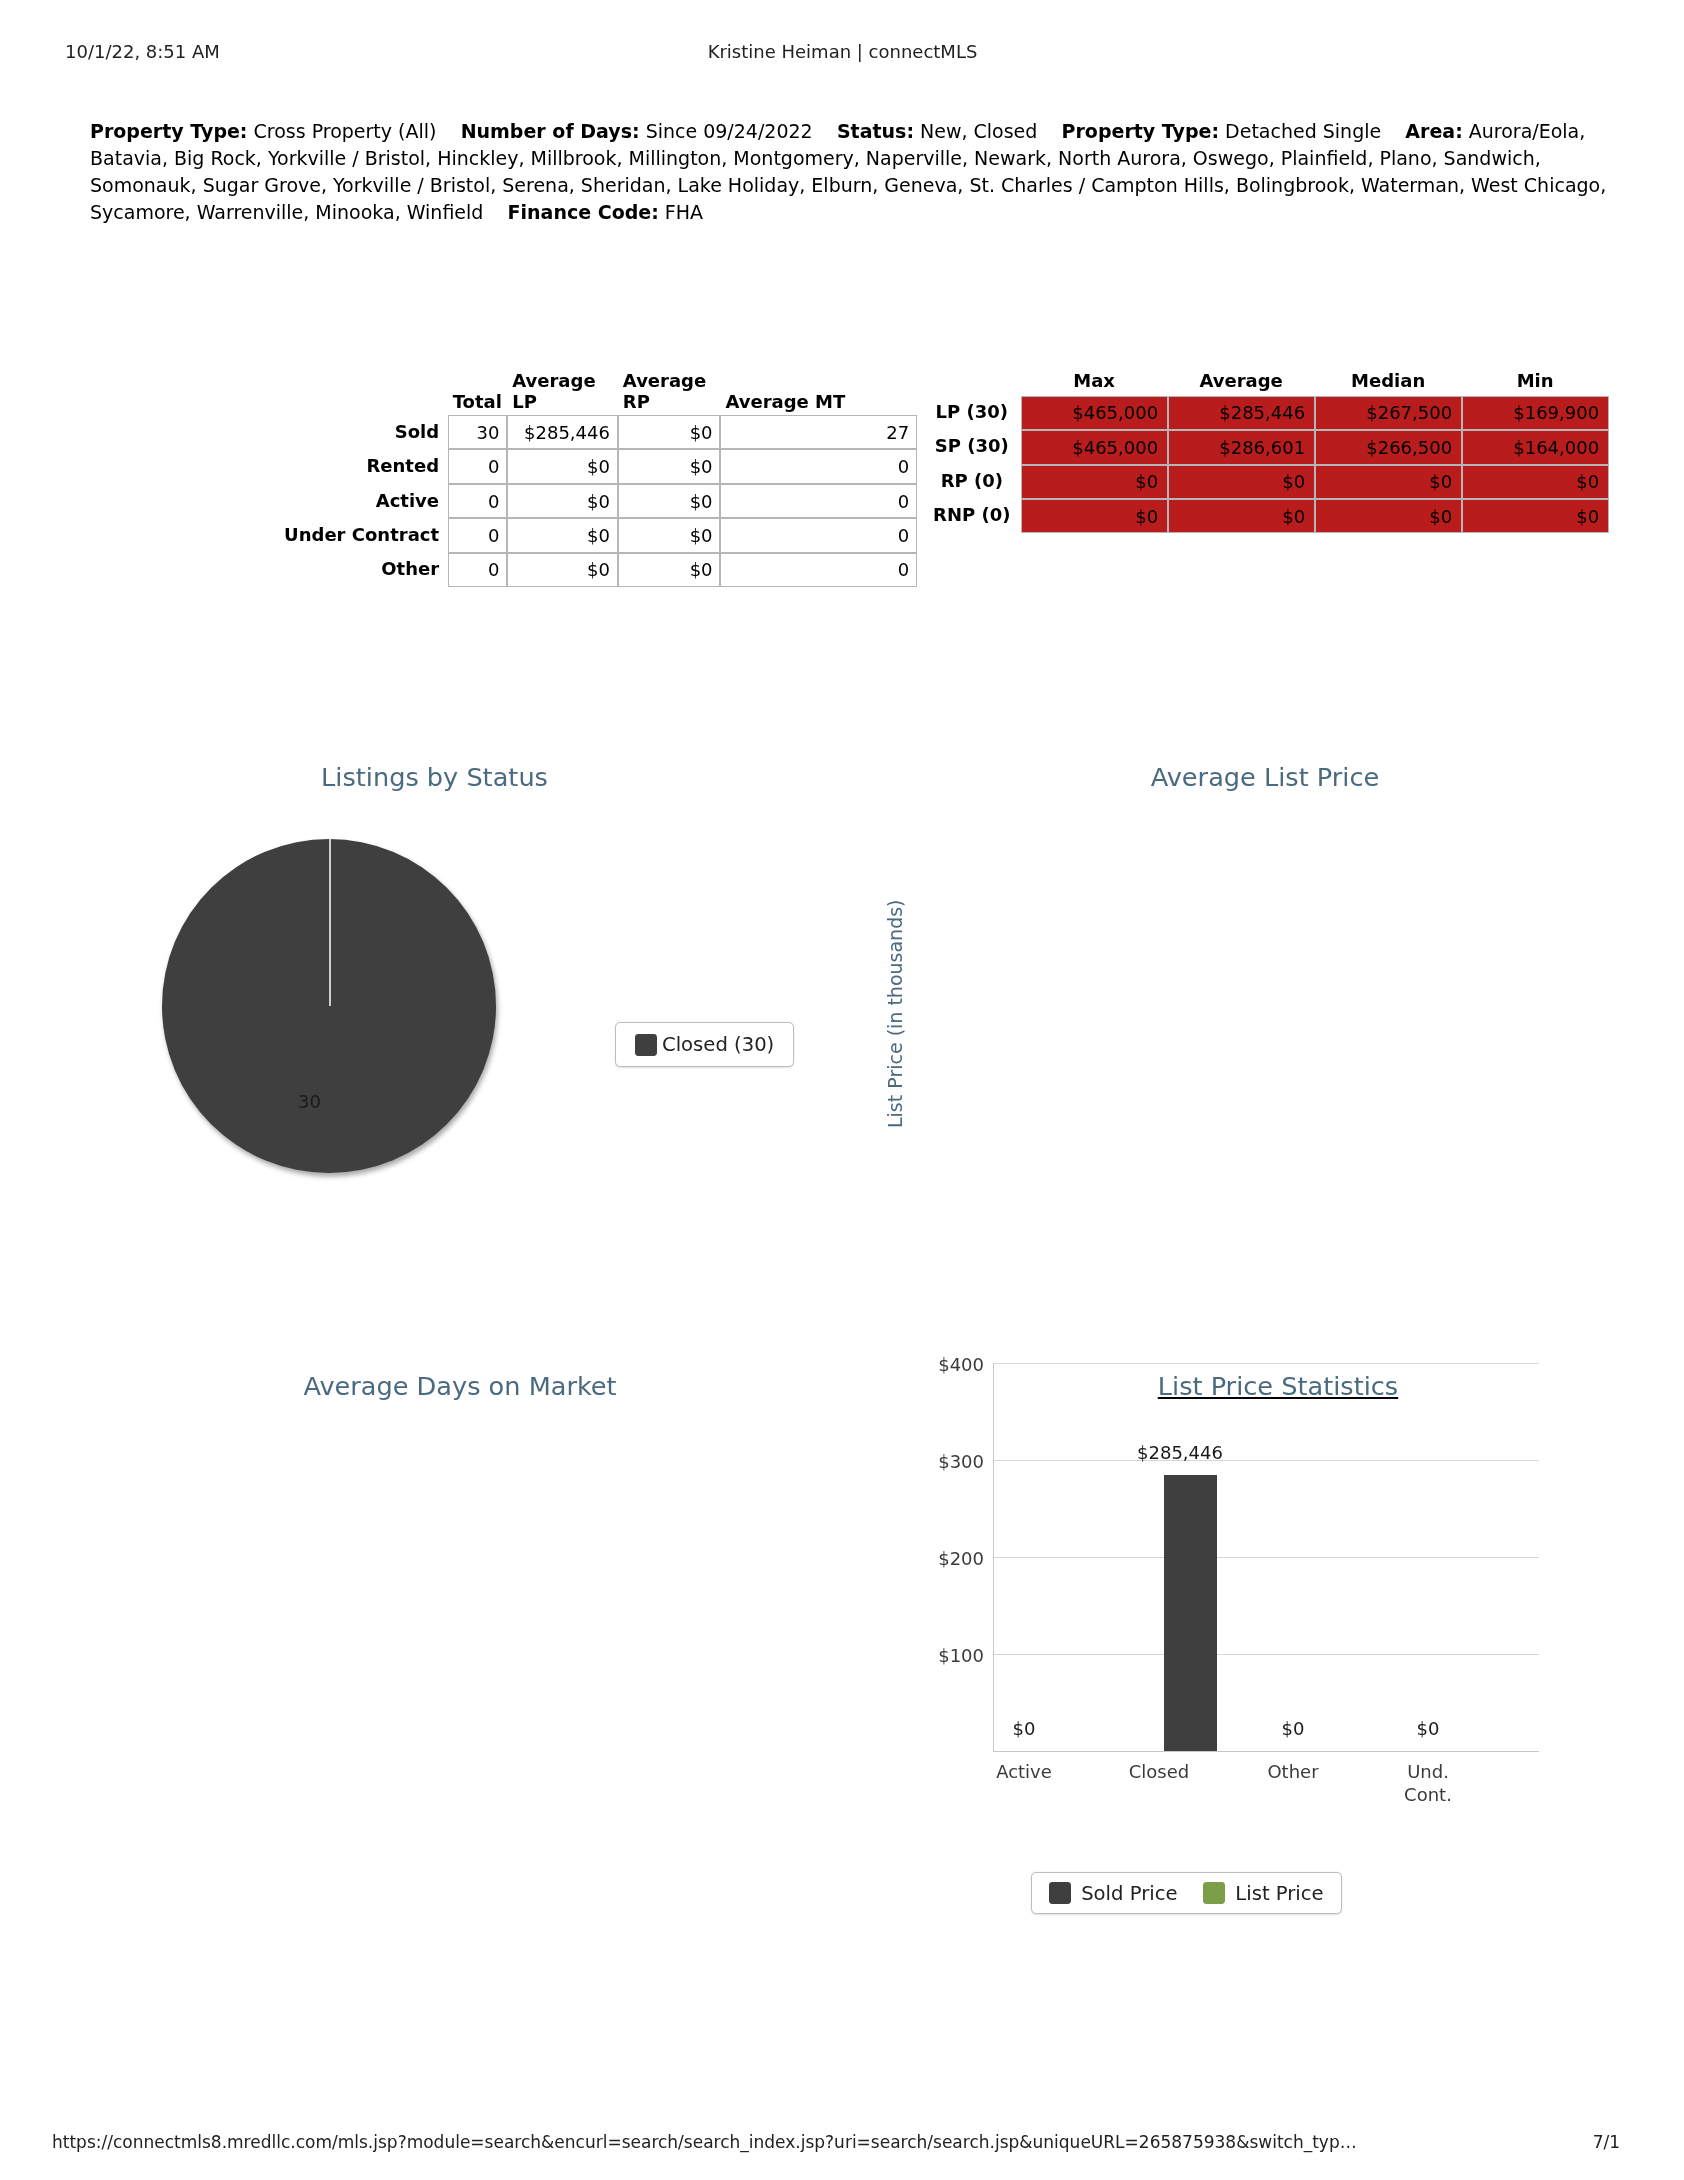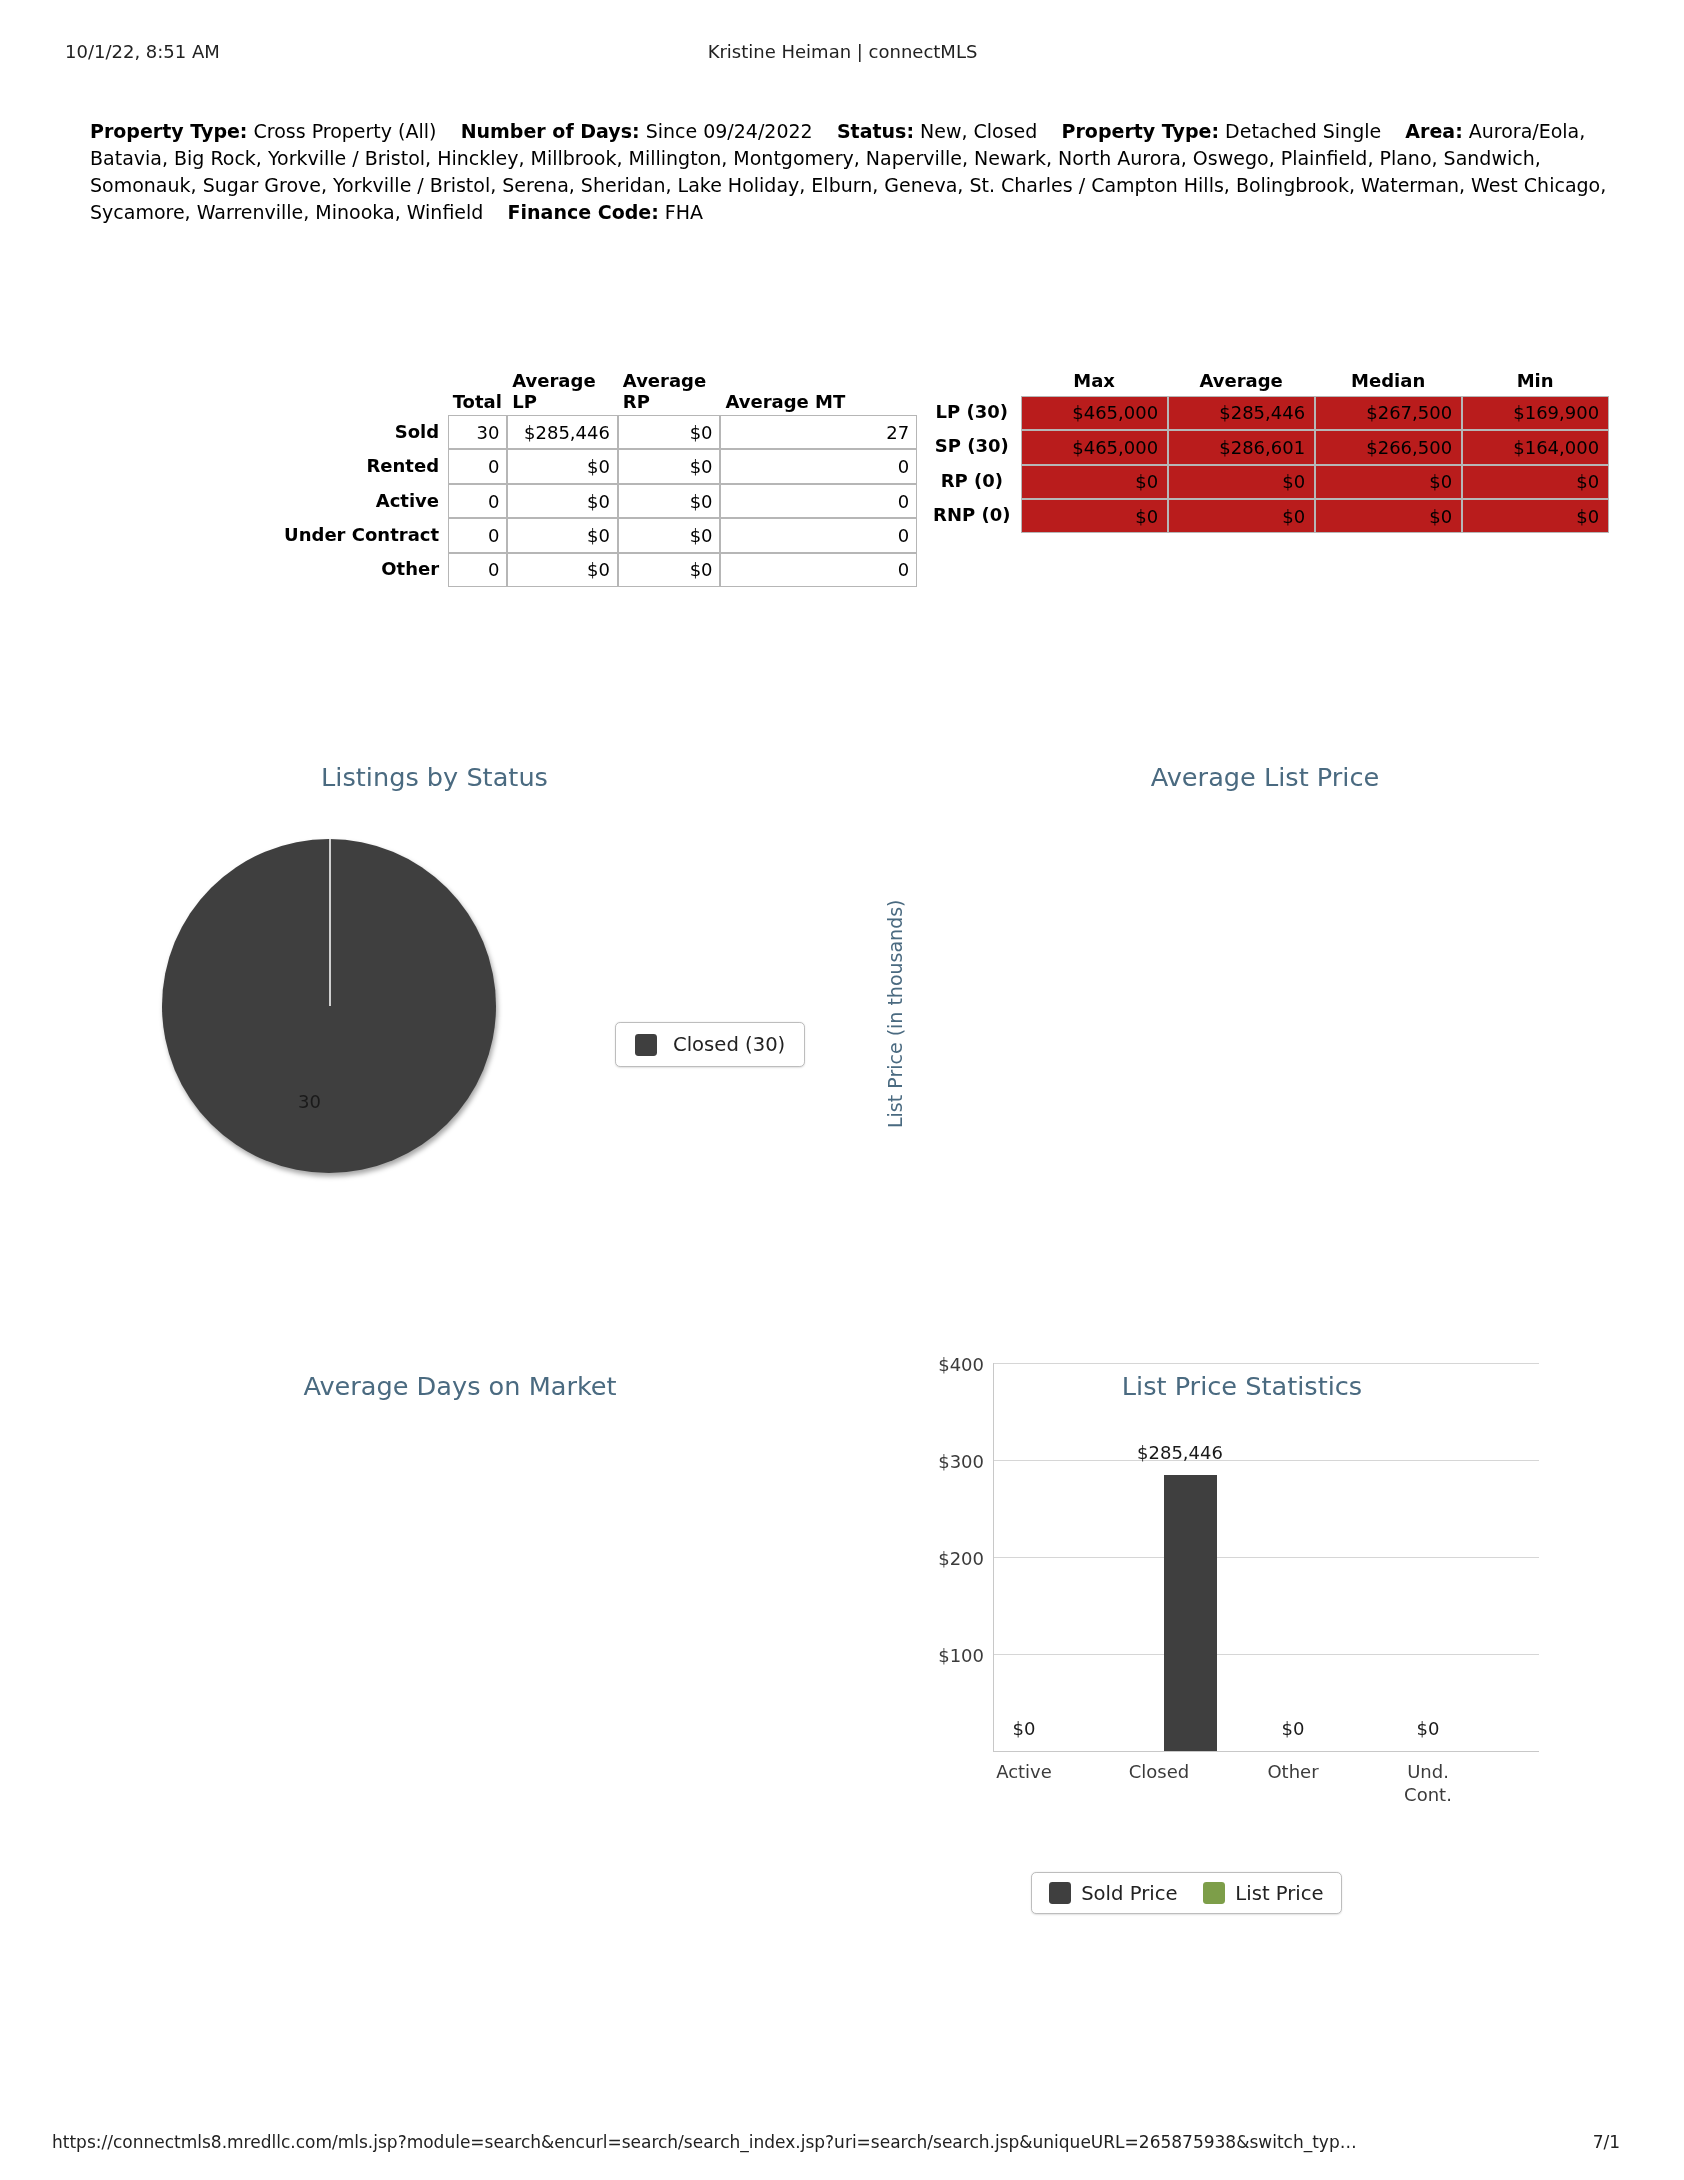--- a/index.html
+++ b/index.html
@@ -166,21 +166,21 @@
   .pie-legend {
     position: absolute;
     top: 1022px;
     left: 615px;
     border: 0.9px solid #bdbdbd;
     border-radius: 5.1px;
     background: #fff;
     padding: 10.2px 19px;
     display: flex;
     align-items: center;
-    gap: 16px;
+    gap: 5px;
     box-shadow: 0 0.9px 1.7px rgba(0,0,0,0.12);
   }
   .legend-swatch {
     width: 22px; height: 22px;
     border-radius: 3.4px;
     display: inline-block;
   }
   .pie-legend .lbl { font-size: 19.6px; color: #222; }
 
   
@@ -423,21 +423,21 @@
     <div class="xtick" style="left:260px; top:998px; width:94px;">Closed</div>
     <div class="xtick" style="left:394px; top:998px; width:94px;">Other</div>
     <div class="xtick" style="left:529px; top:998px; width:94px;">Und.<br>Cont.</div>
   </div>
 
   <div class="bar-chart" style="top:1371px; left:34px; width:818px; height:588px;">
     <div class="chart-title" style="margin-left:34px;">Average Days on Market</div>
 
   </div>
 
-  <div class="bar-chart" style="top:1371px; left:816px; width:818px; height:588px;">
+  <div class="bar-chart" style="top:1371px; left:852px; width:818px; height:588px;text-decoration:underline;">
     <div class="chart-title" style="margin-left:34px;">List Price Statistics</div>
 
   </div>
 
   <div class="lps-legend" style="top:1872px; left:1031px;">
     <span class="item">
       <span class="legend-swatch" style="background:#3f3f3f;"></span>
       <span class="lbl">Sold Price</span>
     </span>
     <span class="item">

